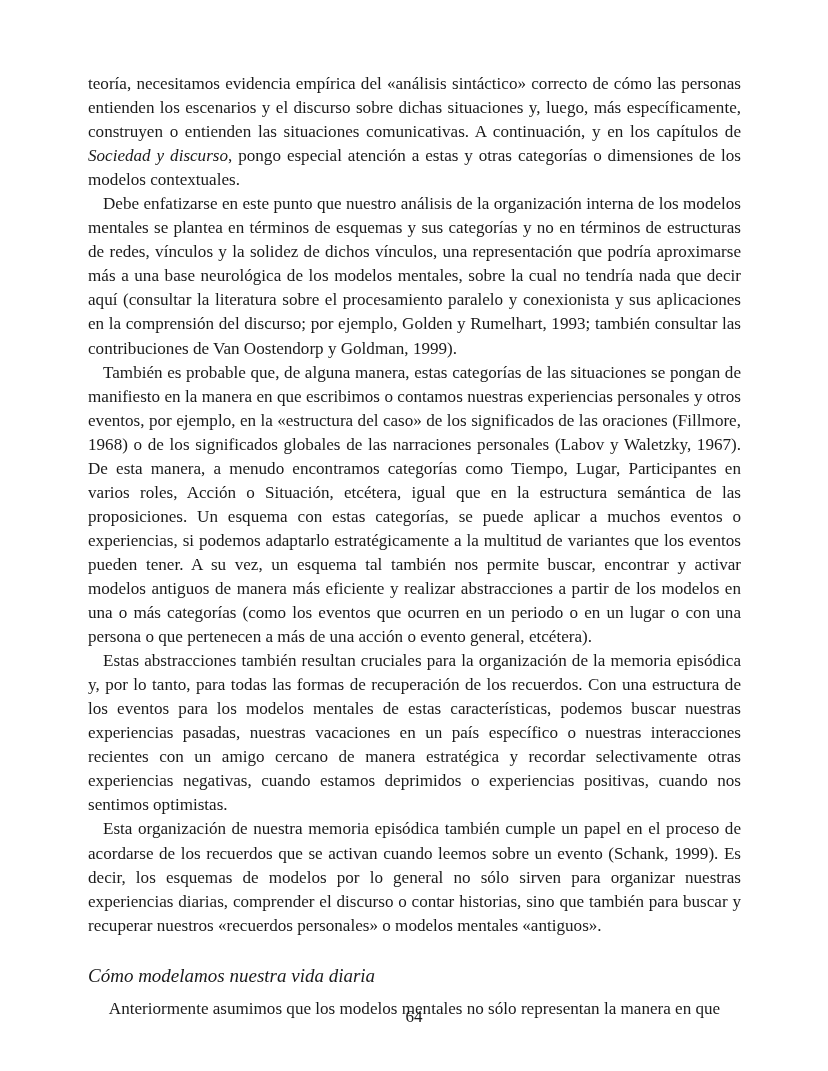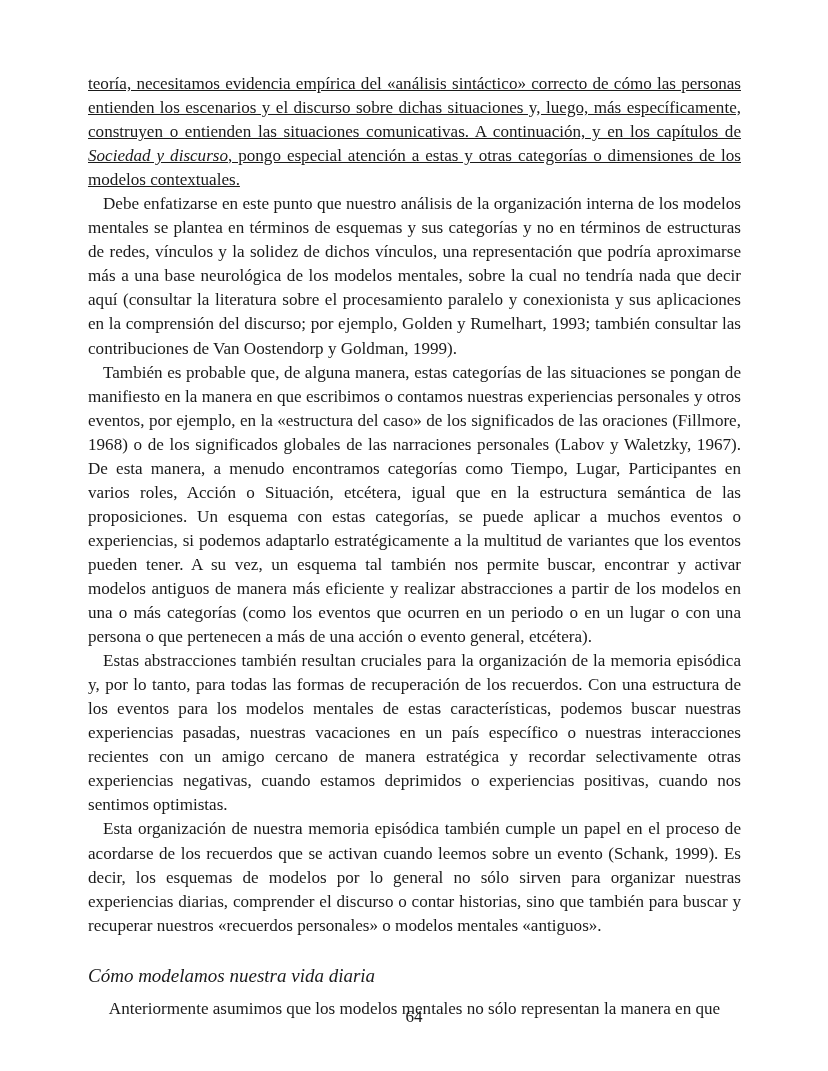--- a/index.html
+++ b/index.html
@@ -38,21 +38,20 @@
     line-height: 24.05px;
     text-align: justify;
     text-justify: inter-word;
     text-indent: 15px;
     hyphens: none;
     -webkit-hyphens: none;
   }
 
   p.body-par.no-indent {
     text-indent: 0;
-    text-decoration: underline;
   }
 
   p.body-par.last-flush {
     text-align: center;
     text-indent: 0;
   }
 
   .it {
     font-style: italic;
   }

